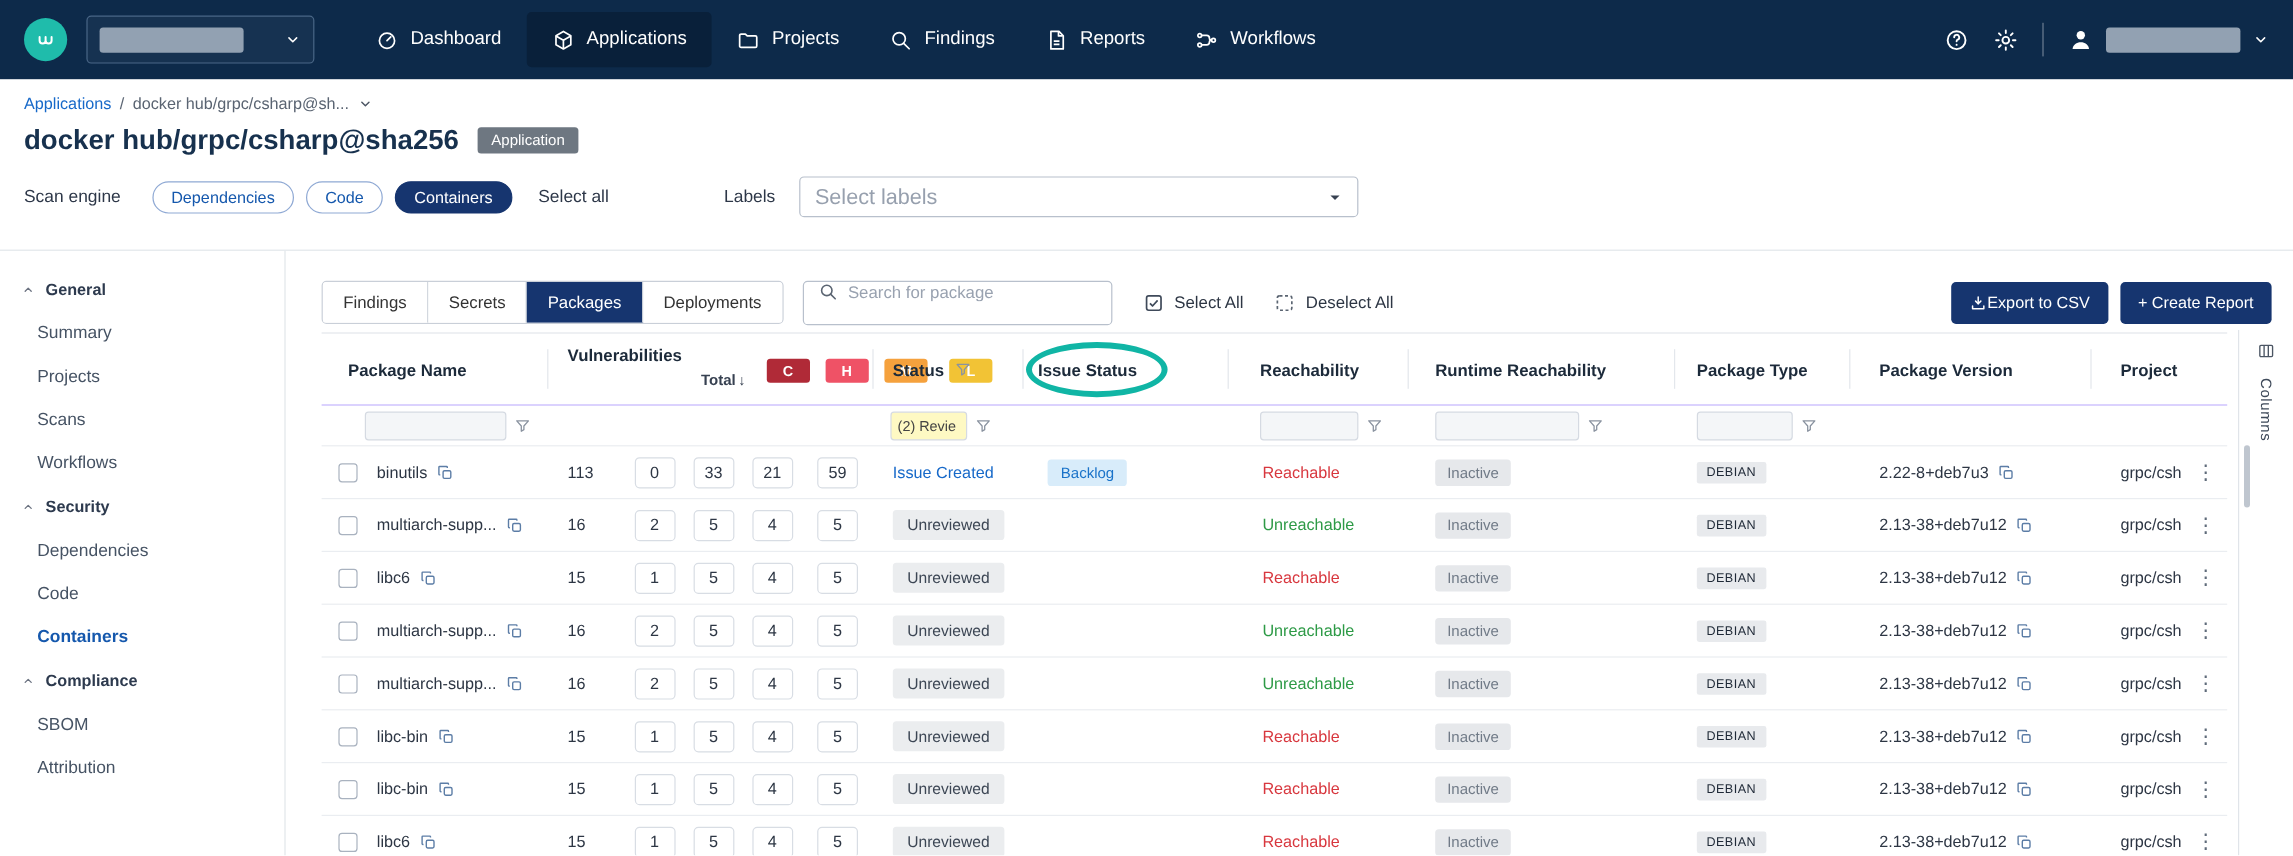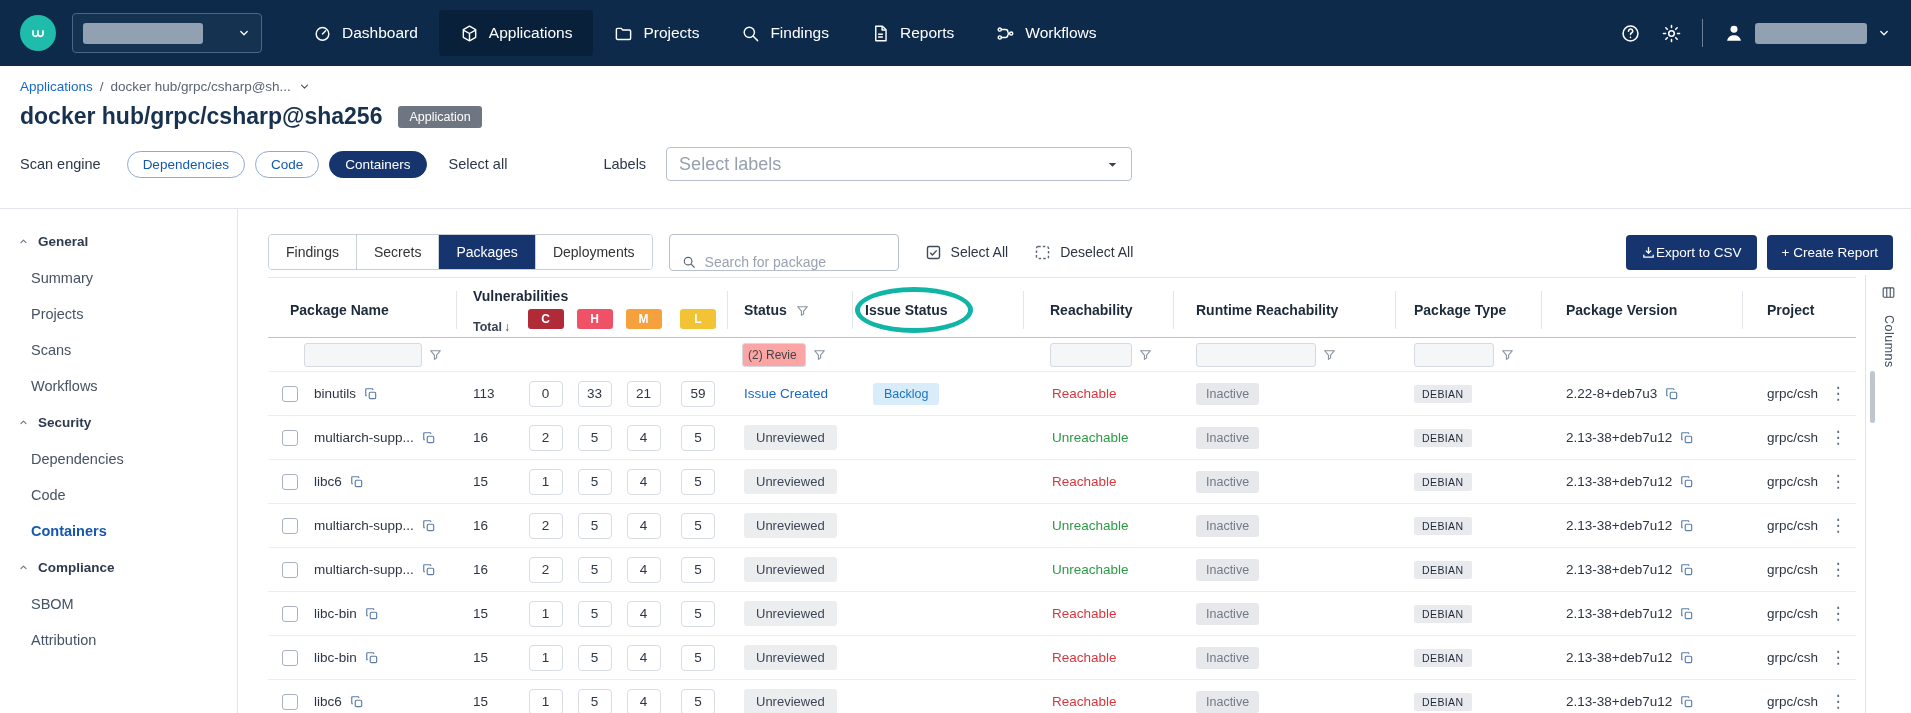--- a/index.html
+++ b/index.html
@@ -53,42 +53,42 @@
 
   .main { flex:1; position:relative; overflow:hidden; padding:24px 0 0 30px; }
 
   
   .toolbar { display:flex; align-items:center; height:38px; margin-right:18px; }
   .seg-tabs { display:flex; border:1px solid #c9cfd8; border-radius:4px; overflow:hidden; }
   .seg-tab { padding:9px 17px; font-size:14px; color:#333; background:#fff;
     border-right:1px solid #c9cfd8; cursor:pointer; white-space:nowrap; }
   .seg-tab:last-child { border-right:none; }
   .seg-tab.active { background:var(--accent,#16356f); color:#fff; }
-  .search-box { margin-left:16px; width:230px; height:37px; border:1px solid #b8c0cc;
-    border-radius:4px; display:flex; align-items:flex-end; padding:0 12px; gap:9px; }
+  .search-box { margin-left:16px; width:258px; height:37px; border:1px solid #b8c0cc;
+    border-radius:4px; display:flex; align-items:flex-start; padding:0 12px; gap:9px; }
   .search-box input { border:none; outline:none; flex:1; font-size:14px;
     font-family:"Liberation Sans","DejaVu Sans",sans-serif; color:#2d3644; }
   .search-box input::placeholder { color:#99a2b0; }
   .check-action { display:flex; align-items:center; gap:9px; font-size:14px; color:#2d3644;
     cursor:pointer; margin-left:26px; }
   .toolbar-buttons { margin-left:auto; display:flex; gap:10px; }
   .btn { background:var(--accent,#16356f); color:#fff; font-size:13.5px; font-weight:normal;
     border:none; border-radius:4px; padding:10px 15px; display:flex; align-items:center; gap:0;
     cursor:pointer; font-family:"Liberation Sans","DejaVu Sans",sans-serif; white-space:nowrap; }
 
   
   .table { width:1588px; margin-top:6px; font-size:13.5px; }
   .grid { display:grid;
     grid-template-columns:44px 145px 64px 49px 49px 49px 60px 125px 171px 150px 222px 146px 201px 77px 36px; }
   .thead { height:61px; border-top:1px solid #e3e7ec; border-bottom:1px solid #c4b5fd; align-items:center; }
   .th { font-weight:bold; font-size:14px; color:#1c2a3a; position:relative; height:100%;
     display:flex; align-items:center; white-space:nowrap; }
   .th.sep::after { content:''; position:absolute; right:0; top:13px; bottom:13px; width:1px; background:#e3e7ec; }
   .th-name { grid-column:1/3; padding-left:22px; }
-  .th-vulns { grid-column:3/8; flex-direction:column; align-items:stretch; 
+  .th-vulns { grid-column:3/8; flex-direction:row; align-items:stretch; 
     padding:10px 0 8px 0; }
   .vulns-title { padding-left:16px; font-weight:bold; }
   .vulns-sub { display:grid; grid-template-columns:64px 49px 49px 49px 60px; align-items:center; }
   .sub-total { padding-left:16px; font-size:12.5px; color:#374151; font-weight:bold;margin-top:16px; }
   .sort-arrow { font-size:12px; margin-left:2px; cursor:pointer; }
   .sev { width:36px; height:20px; border-radius:3px; color:#fff; font-size:12px; font-weight:bold;
     display:flex; align-items:center; justify-content:center; margin:0 auto; }
   .sev-c { background:var(--sev-c,#b02a37); }
   .sev-h { background:var(--sev-h,#ef5266); }
   .sev-m { background:var(--sev-m,#f5a13d); }
@@ -104,21 +104,21 @@
   .th-project { padding-left:24px; }
 
   
   .filter-row { height:34px; border-bottom:1px solid #eaedf1; align-items:center; }
   .fcell { display:flex; align-items:center; gap:7px; height:100%; }
   .f-name { grid-column:1/3; padding-left:36px; }
   .f-vulns { grid-column:3/8; }
   .f-input { height:24px; border:1px solid #d5dae2; background:#f4f6f8; border-radius:3px;
     outline:none; font-size:12px; padding:0 6px; font-family:"Liberation Sans","DejaVu Sans",sans-serif; }
   .f-status { padding-left:14px; }
-  .f-status-box { width:64px; height:24px; border:1px solid #d5dae2; background:#fca5a5;
+  .f-status-box { width:64px; height:24px; border:1px solid #d5dae2; background:#fef9c3;
     border-radius:3px; font-size:12px; color:#444; display:flex; align-items:center;
     padding:0 5px; overflow:hidden; white-space:nowrap; }
   .f-reach { padding-left:26px; }
   .f-runtime { padding-left:22px; }
   .f-ptype { padding-left:18px; }
 
   
   .trow { height:44px; border-bottom:1px solid #eaedf1; align-items:center; }
   .td { display:flex; align-items:center; height:100%; overflow:hidden; white-space:nowrap; }
   .td-check { justify-content:center; }

